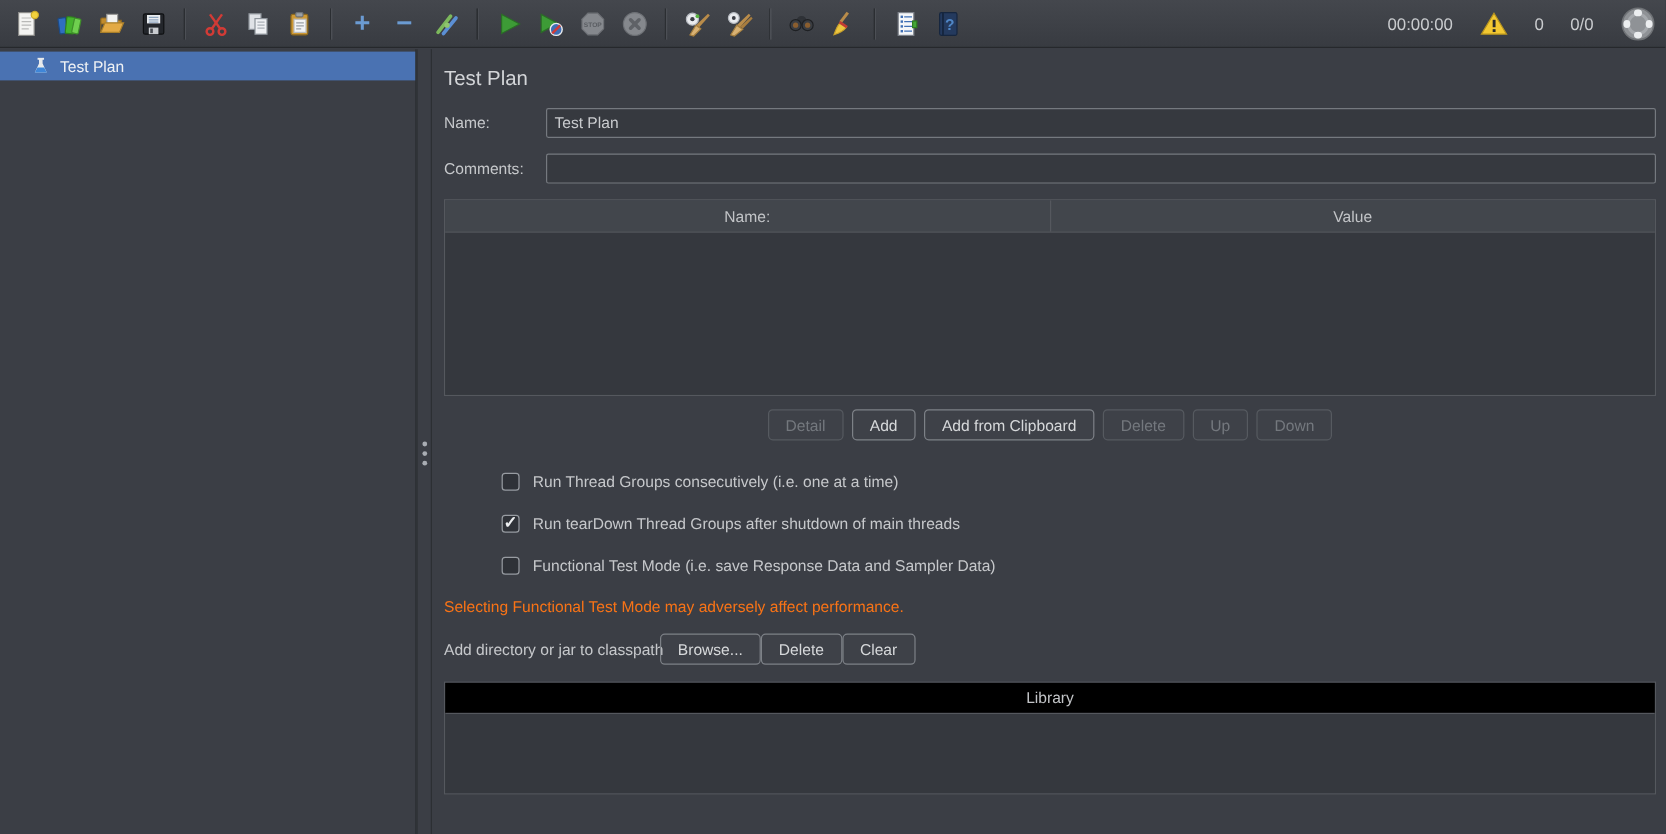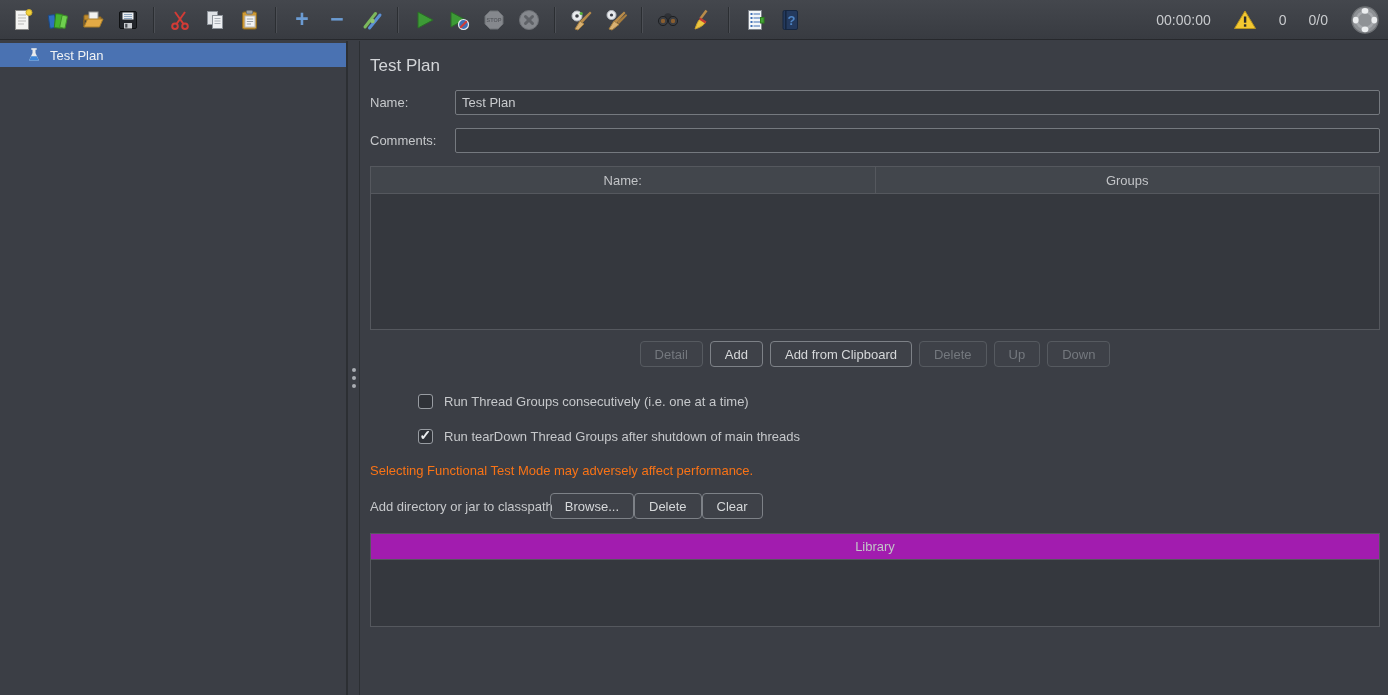--- a/index.html
+++ b/index.html
@@ -82,21 +82,21 @@
     background:#2f3238; border:1.5px solid #989ca2; border-radius:3px;
   }
   .cb.checked::after {
     content:"✓"; position:absolute; left:0.5px; top:-3px;
     color:#eceef0; font-size:14px; font-weight:bold;
   }
   .note { margin-top:8px; color:#f97316; }
   .cp-row { margin-top:15px; display:flex; align-items:center; gap:0; }
   .cp-row .cp-label { margin-right:-3px; }
   .lib-wrap { margin-top:14px; }
-  .lib-head { display:flex; height:26px; background:#a21caf; border-bottom:1px solid #55585e;
+  .lib-head { display:flex; height:26px; background:#000000; border-bottom:1px solid #55585e;
     align-items:center; justify-content:center; color:#c2c4c7; }
 </style>
 </head>
 <body>
 
 <div class="toolbar">
   <span class="tb-btn">
     <svg viewBox="0 0 24 24">
         <rect x="4.5" y="2.5" width="13" height="19" fill="#f4f4f2" stroke="#8a8a88"></rect>
         <g stroke="#b9b9b7">
@@ -325,21 +325,21 @@
   </div>
   <div class="frow">
     <span class="flabel">Comments:</span>
     <input type="text" value="" style="">
   </div>
 
 
   <div class="tbl">
     <div class="tbl-head">
       <span class="cell">Name:</span>
-      <span class="cell">Groups</span>
+      <span class="cell">Value</span>
     </div>
     <div class="tbl-body udv"></div>
   </div>
 
   <div class="btn-row">
     <button class="btn disabled">Detail</button>
     <button class="btn">Add</button>
     <button class="btn">Add from Clipboard</button>
     <button class="btn disabled">Delete</button>
     <button class="btn disabled">Up</button>
@@ -348,20 +348,24 @@
 
   <div class="cb-group">
     <div class="cb-row">
       <span class="cb"></span>
       <span>Run Thread Groups consecutively (i.e. one at a time)</span>
     </div>
     <div class="cb-row">
       <span class="cb checked"></span>
       <span>Run tearDown Thread Groups after shutdown of main threads</span>
     </div>
+    <div class="cb-row">
+      <span class="cb"></span>
+      <span>Functional Test Mode (i.e. save Response Data and Sampler Data)</span>
+    </div>
   </div>
 
   <div class="note">Selecting Functional Test Mode may adversely affect performance.</div>
 
   <div class="cp-row">
     <span class="cp-label">Add directory or jar to classpath</span>
     <button class="btn">Browse...</button>
     <button class="btn">Delete</button>
     <button class="btn">Clear</button>
   </div>

